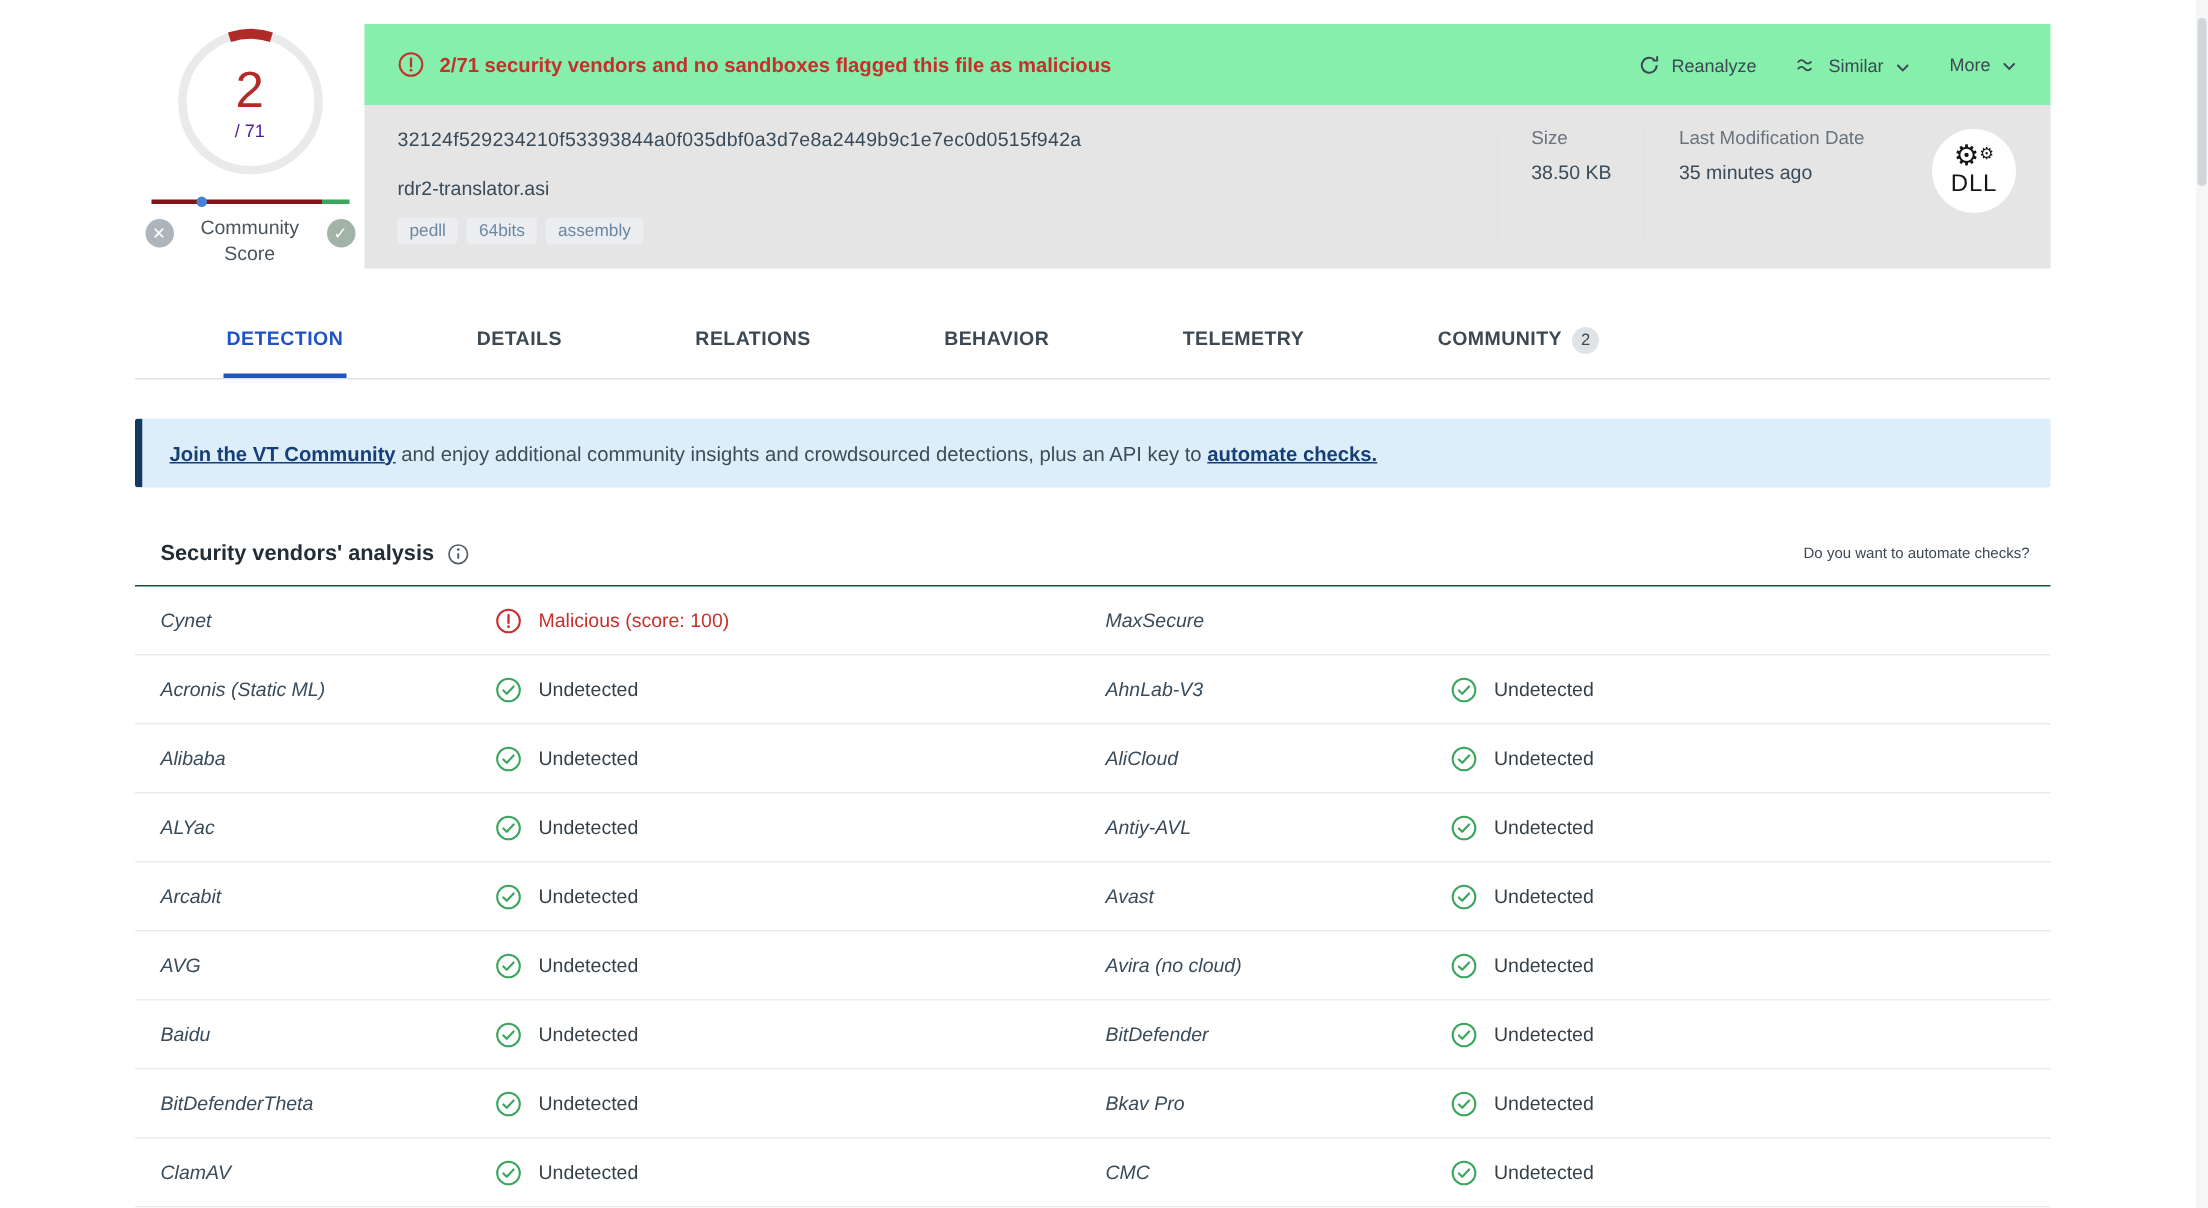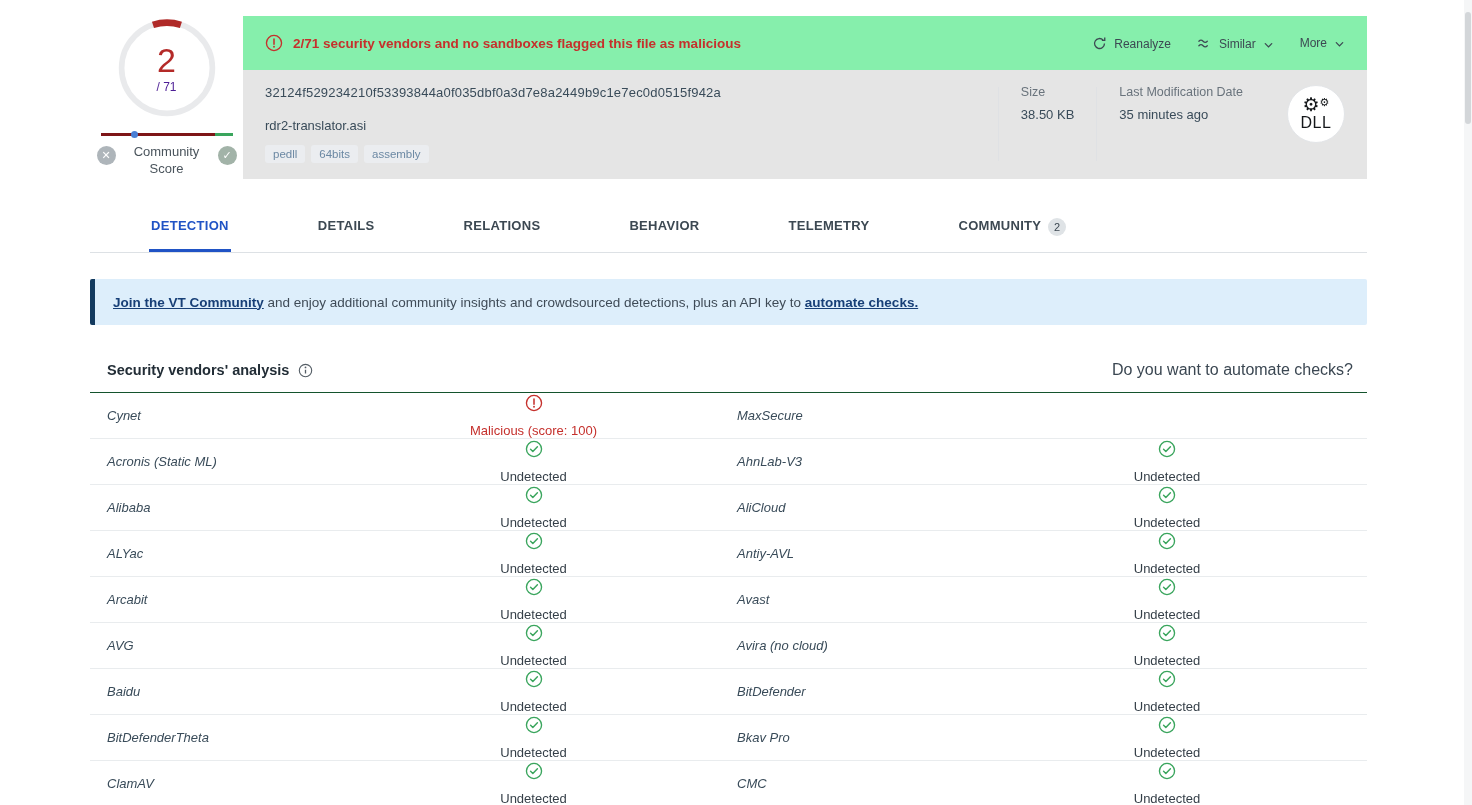--- a/index.html
+++ b/index.html
@@ -58,25 +58,25 @@
   .vt-banner { margin:26px 105px 0 90px; height:46px; background:#ddeefb; border-left:5px solid #133a5e;
                display:flex; align-items:center; padding:16px 18px; font-size:13.5px; color:#3f4b57; border-radius:2px; }
   .vt-banner a { color:#173f77; font-weight:bold; text-decoration:underline; cursor:pointer; white-space:pre; }
   .vt-banner .mid { white-space:pre-wrap; }
 
   
   .analysis { margin:0 105px 0 90px; }
   .analysis-header { display:flex; align-items:center; justify-content:space-between;
                      padding:36px 14px 13px 17px; border-bottom:1px solid #14532d; }
   .analysis-title { display:flex; align-items:center; gap:9px; font-size:14.5px; font-weight:bold; color:#222d36; }
-  .automate-q { font-size:16px; color:#3b4752; }
+  .automate-q { font-size:10px; color:#3b4752; }
   .vendor-row { display:grid; grid-template-columns:223px 407px 230px 1fr; align-items:center;
                 height:46px; padding-left:17px; border-bottom:1px solid #e9ecee; }
   .vendor-name { font-size:13px; color:#394b59;font-style:italic; }
-  .vendor-status { display:flex; align-items:center; gap:11px; font-size:13px; color:#353f48;flex-direction:column; }
+  .vendor-status { display:flex; align-items:center; gap:11px; font-size:13px; color:#353f48; }
   .vendor-status.malicious span { color:#c5302c; }
   .icon-wrap { display:inline-flex; }
 
   
   .scrollbar-track { position:fixed; right:0; top:0; width:8px; height:805px; background:#f5f6f7; }
   .scrollbar-thumb { position:absolute; top:12px; left:1px; width:6px; height:112px; background:#d3d6d9; border-radius:3px; }
 </style>
 </head>
 <body>
 

